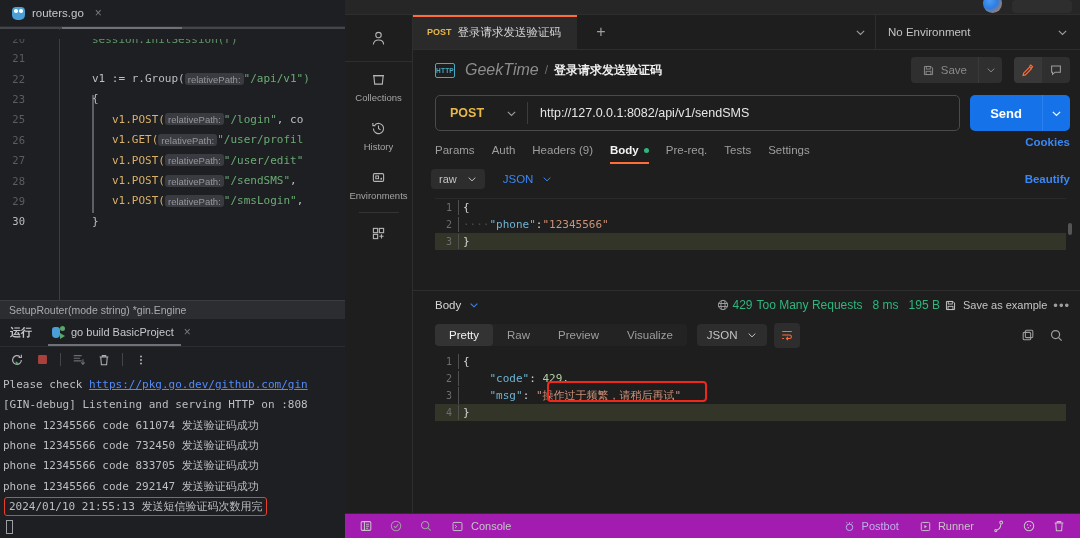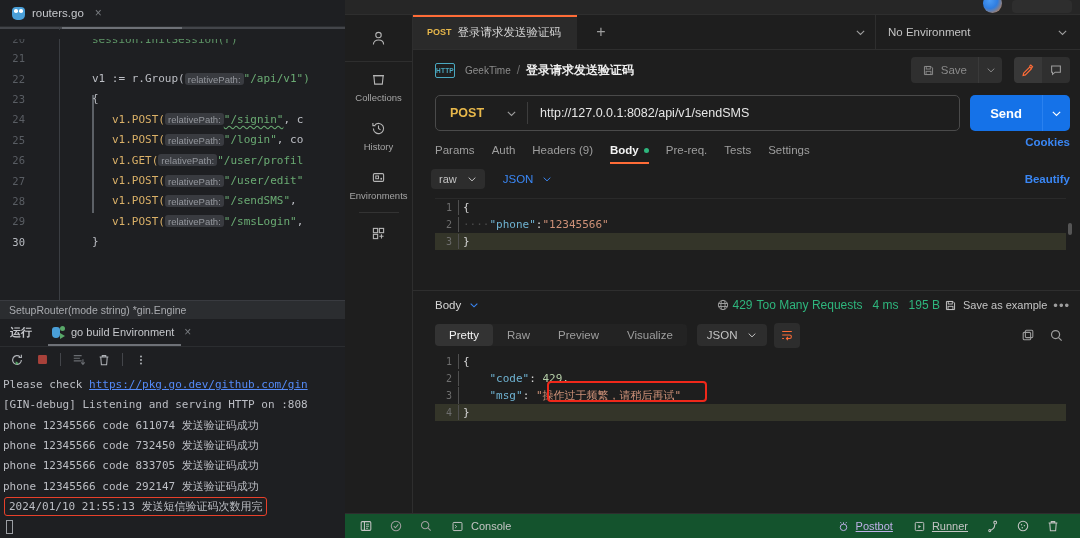--- a/index.html
+++ b/index.html
@@ -232,21 +232,21 @@
     height: 40px; display: flex; align-items: center;
     padding: 0 10px 0 22px; flex: 0 0 auto;
   }
   .http-badge {
     width: 20px; height: 15px; border: 1.2px solid #4aa8c0;
     border-radius: 2px; color: #4aa8c0; font-size: 6.5px;
     display: flex; align-items: center; justify-content: center;
     font-weight: bold; letter-spacing: 0.2px; margin-right: 10px;
     flex: 0 0 auto;
   }
-  .crumb-muted { color: #8d8d8d; font-size: 10px; }
+  .crumb-muted { color: #8d8d8d; font-size: 16px; font-style: italic; }
   .crumb-sep { color: #6f6f6f; font-size: 12px; margin: 0 6px; }
   .crumb-cur { color: #efefef; font-size: 12px; font-weight: bold; }
   .crumb-spacer { flex: 1 1 auto; }
   .save-group {
     display: flex; align-items: center; background: #2f2f2f;
     border-radius: 4px; overflow: hidden; height: 26px;
   }
   .save-btn {
     display: flex; align-items: center; gap: 6px;
     padding: 0 11px; height: 26px; color: #8a8a8a; font-size: 11.5px;
@@ -400,33 +400,33 @@
     font-family: "DejaVu Sans Mono", monospace; font-size: 11px;
     overflow: hidden;
   }
   .red-outline {
     position: absolute; border: 2px solid #f0281a; border-radius: 4px;
     left: 112px; top: 28px; width: 160px; height: 21px;
     pointer-events: none;
   }
 
   .pm-footer {
-    height: 25px; background: #14532d; border-top: 1px solid #2e2e2e;
-    display: flex; align-items: center; padding: 0 14px 0 8px;
+    height: 25px; background: #a21caf; border-top: 1px solid #2e2e2e;
+    display: flex; align-items: center; padding: 0 8px 0 8px;
     flex: 0 0 auto; gap: 4px;
   }
   .f-icon { width: 26px; height: 25px; display: flex; align-items: center; justify-content: center; }
   .f-console {
     display: flex; align-items: center; gap: 7px;
     color: #c4c4c4; font-size: 11px; margin-left: 8px;
   }
   .f-spacer { flex: 1 1 auto; }
   .f-item {
     display: flex; align-items: center; gap: 6px;
-    color: #bfb0e8; font-size: 11px; padding: 0 8px; text-decoration: underline;
+    color: #bfb0e8; font-size: 11px; padding: 0 8px;
   }
   .f-item.plain-c { color: #c4c4c4; }
 
   
   .vscroll {
     position: absolute; right: 2px; width: 4px; background: #555;
     border-radius: 2px;
   }
   svg { display: block; }
 </style>
@@ -466,24 +466,20 @@
         <div class="crow">
           <span class="gutter">22</span>
           <span class="codetext" style="padding-left:58px;"><span class="plain">v1 := r.Group(</span><span class="hint">relativePath:</span><span class="str">"/api/v1")</span></span>
         </div>
 
         <div class="crow">
           <span class="gutter">23</span>
           <span class="codetext plain" style="padding-left:58px;">{</span>
         </div>
 
-        <div class="crow">
-          <span class="gutter">24</span>
-          <span class="codetext" style="padding-left:78px;"><span class="fn">v1.POST(</span><span class="hint">relativePath:</span><span class="str typo">"/signin"</span><span class="plain">, c</span></span>
-        </div>
 
         <div class="crow">
           <span class="gutter">25</span>
           <span class="codetext" style="padding-left:78px;"><span class="fn">v1.POST(</span><span class="hint">relativePath:</span><span class="str">"/login"</span><span class="plain">, co</span></span>
         </div>
 
         <div class="crow">
           <span class="gutter">26</span>
           <span class="codetext" style="padding-left:78px;"><span class="fn">v1.GET(</span><span class="hint">relativePath:</span><span class="str">"/user/profil</span></span>
         </div>
@@ -517,21 +513,21 @@
 
     <div class="run-panel">
       <div class="run-tabs">
         <span class="run-label">运行</span>
         <div class="run-tab">
           <span class="gobuild-icon">
             <span class="b1"></span>
               <span class="b2"></span>
               <span class="b3"></span>
           </span>
-          <span>go build Environment</span>
+          <span>go build BasicProject</span>
           <span class="tab-close">×</span>
         </div>
       </div>
 
       <div class="run-toolbar">
         <div class="tb-btn">
           <svg width="14" height="14" viewBox="0 0 16 16">
             <path d="M13 8a5 5 0 1 1-1.6-3.7" fill="none" stroke="#b0b3b8" stroke-width="1.3"></path>
             <path d="M13 2v3.2h-3.2" fill="none" stroke="#b0b3b8" stroke-width="1.3"></path>
             <path d="M6.5 9.5l3.6 2.1-3.6 2.1z" fill="#59a869"></path>
@@ -796,21 +792,21 @@
           <span style="margin-right:2px;">
             <svg width="14" height="14" viewBox="0 0 16 16">
               <circle cx="8" cy="8" r="5.3" fill="none" stroke="#9e9e9e" stroke-width="1.1"></circle>
               <ellipse cx="8" cy="8" rx="2.4" ry="5.3" fill="none" stroke="#9e9e9e" stroke-width="1.1"></ellipse>
               <path d="M2.9 6.3h10.2M2.9 9.7h10.2" stroke="#9e9e9e" stroke-width="1.1"></path>
             </svg>
           </span>
           <div class="resp-meta">
             <span class="meta-code">429</span>
             <span class="meta-neutral" style="margin-left:-6px;">Too Many Requests</span>
-            <span class="meta-neutral">4 ms</span>
+            <span class="meta-neutral">8 ms</span>
             <span class="meta-neutral">195 B</span>
           </div>
           <div class="save-example">
             <span>
               <svg width="13" height="13" viewBox="0 0 16 16">
                 <path d="M3 3h8l2 2v8H3z" fill="none" stroke="#c4c4c4" stroke-width="1.2"></path>
                 <rect x="5.2" y="3" width="5" height="3.2" fill="none" stroke="#c4c4c4" stroke-width="1.1"></rect>
                 <rect x="5" y="9" width="6" height="4" fill="none" stroke="#c4c4c4" stroke-width="1.1"></rect>
               </svg>
             </span>

